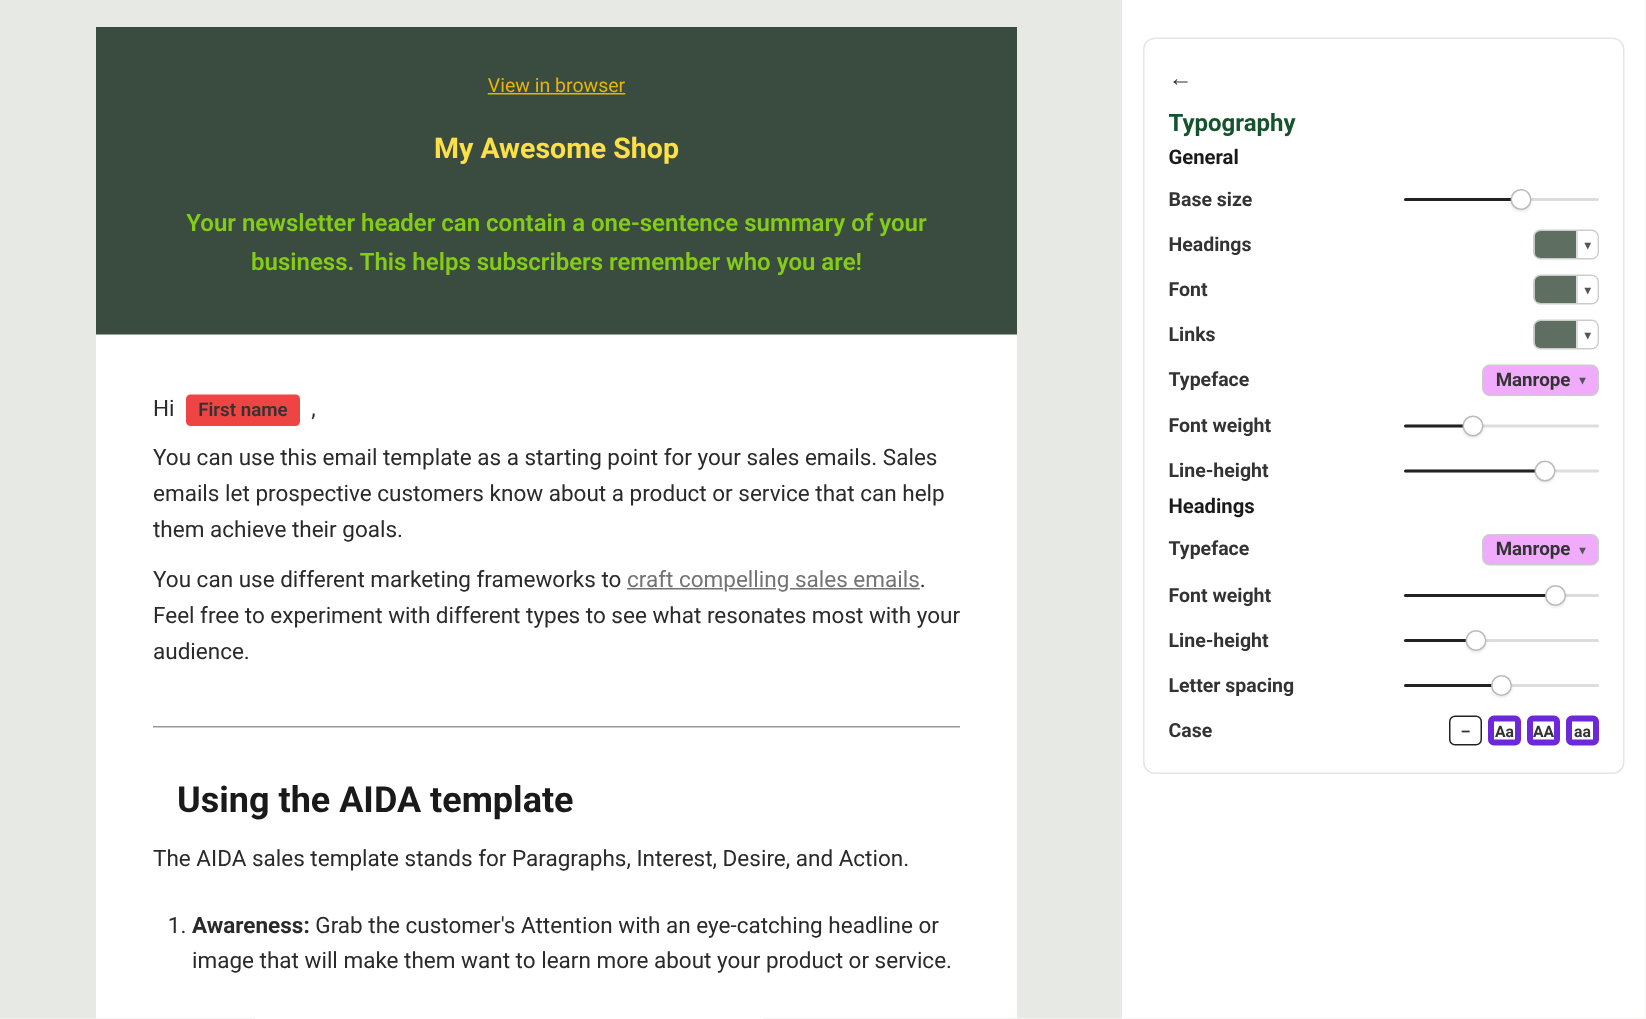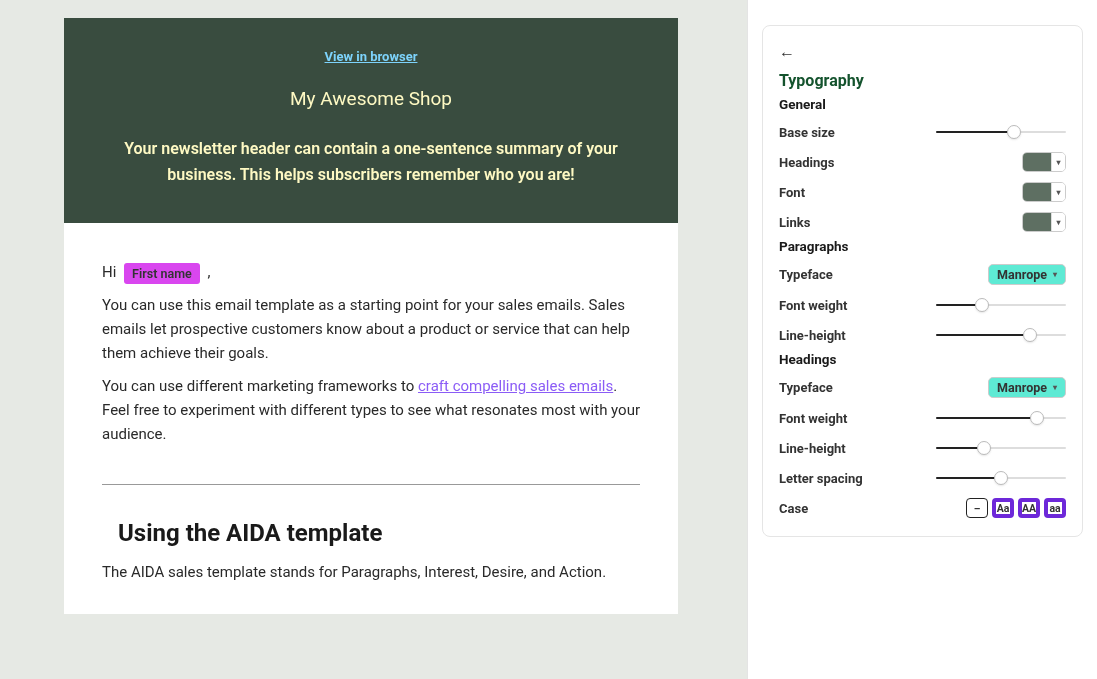--- a/index.html
+++ b/index.html
@@ -28,65 +28,65 @@
       margin-top: 18px;
       overflow: hidden;
     }
     .email-header {
       background: #394c3f;
       color: #fff;
       text-align: center;
       padding: 28px 60px 34px 60px;
     }
     .view-browser {
-      color: #7dd3fc;
+      color: #eab308;
       text-decoration: underline;
       font-size: 13px;
-      font-weight: 700;
+      font-weight: 400;
     }
     .shop-title {
       font-size: 19px;
-      font-weight: 400;
+      font-weight: 700;
       margin-top: 22px;
-      color: #fef9c3;
+      color: #fde047;
     }
     .header-summary {
       font-size: 16px;
       font-weight: 600;
       margin-top: 26px;
       line-height: 1.65;
-      color: #fef9c3;
+      color: #84cc16;
     }
     .email-body {
       padding: 40px 38px 30px 38px;
       color: #2a2a2a;
     }
     .greeting {
       font-size: 15px;
       color: #2a2a2a;
     }
     .merge-tag {
       display: inline-block;
-      background: #d946ef;
+      background: #ef4444;
       color: #333;
       font-size: 12.5px;
       font-weight: 600;
       padding: 3px 8px;
       border-radius: 3px;
       margin: 0 4px;
       vertical-align: middle;
     }
     .body-para {
       font-size: 15px;
       line-height: 1.6;
       margin-top: 9px;
       color: #2a2a2a;
     }
     .body-para a {
-      color: #8b5cf6;
+      color: #737373;
       text-decoration: underline;
     }
     .divider {
       border: none;
       border-top: 1px solid #999;
       margin: 38px 0 34px 0;
     }
     .section-heading {
       font-size: 24px;
       font-weight: 700;
@@ -217,21 +217,21 @@
     .dropdown {
       display: flex;
       align-items: center;
       gap: 6px;
       border: 1px solid #ccc;
       border-radius: 5px;
       padding: 2px 8px;
       font-size: 12.5px;
       color: #333;
       cursor: pointer;
-      background: #5eead4;
+      background: #f0abfc;
     }
     .dropdown .caret {
       font-size: 8px;
       color: #555;
     }
     .case-group {
       display: flex;
       gap: 4px;
     }
     .case-btn {
@@ -267,20 +267,24 @@
         <span class="merge-tag">First name</span>
         <span>,</span>
       </div>
       <p class="body-para">You can use this email template as a starting point for your sales emails. Sales emails let prospective customers know about a product or service that can help them achieve their goals.</p>
       <p class="body-para">
         <span>You can use different marketing frameworks to </span><a href="#">craft compelling sales emails</a><span>. Feel free to experiment with different types to see what resonates most with your audience.</span>
       </p>
       <hr class="divider">
       <h2 class="section-heading">Using the AIDA template</h2>
       <p class="section-para">The AIDA sales template stands for Paragraphs, Interest, Desire, and Action.</p>
+      <ol class="aida-list">
+        <li><strong>Awareness:</strong><span> Grab the customer's Attention with an eye-catching headline or image that will make them want to learn more about your product or service.</span></li>
+
+      </ol>
     </div>
   </div>
 </div>
 
 <div class="side-panel-wrap">
   <div class="side-panel">
     <span class="back-arrow">←</span>
     <div class="panel-title">Typography</div>
 
     <div class="subsection-title">General</div>
@@ -311,21 +315,20 @@
     </div>
 
     <div class="control-row">
       <span class="control-label">Links</span>
       <div class="color-swatch">
         <div class="swatch-color"></div>
         <div class="swatch-caret">▾</div>
       </div>
     </div>
 
-    <div class="subsection-title">Paragraphs</div>
 
     <div class="control-row">
       <span class="control-label">Typeface</span>
       <div class="dropdown">
         <span>Manrope</span>
         <span class="caret">▾</span>
       </div>
     </div>
 
     <div class="control-row">

